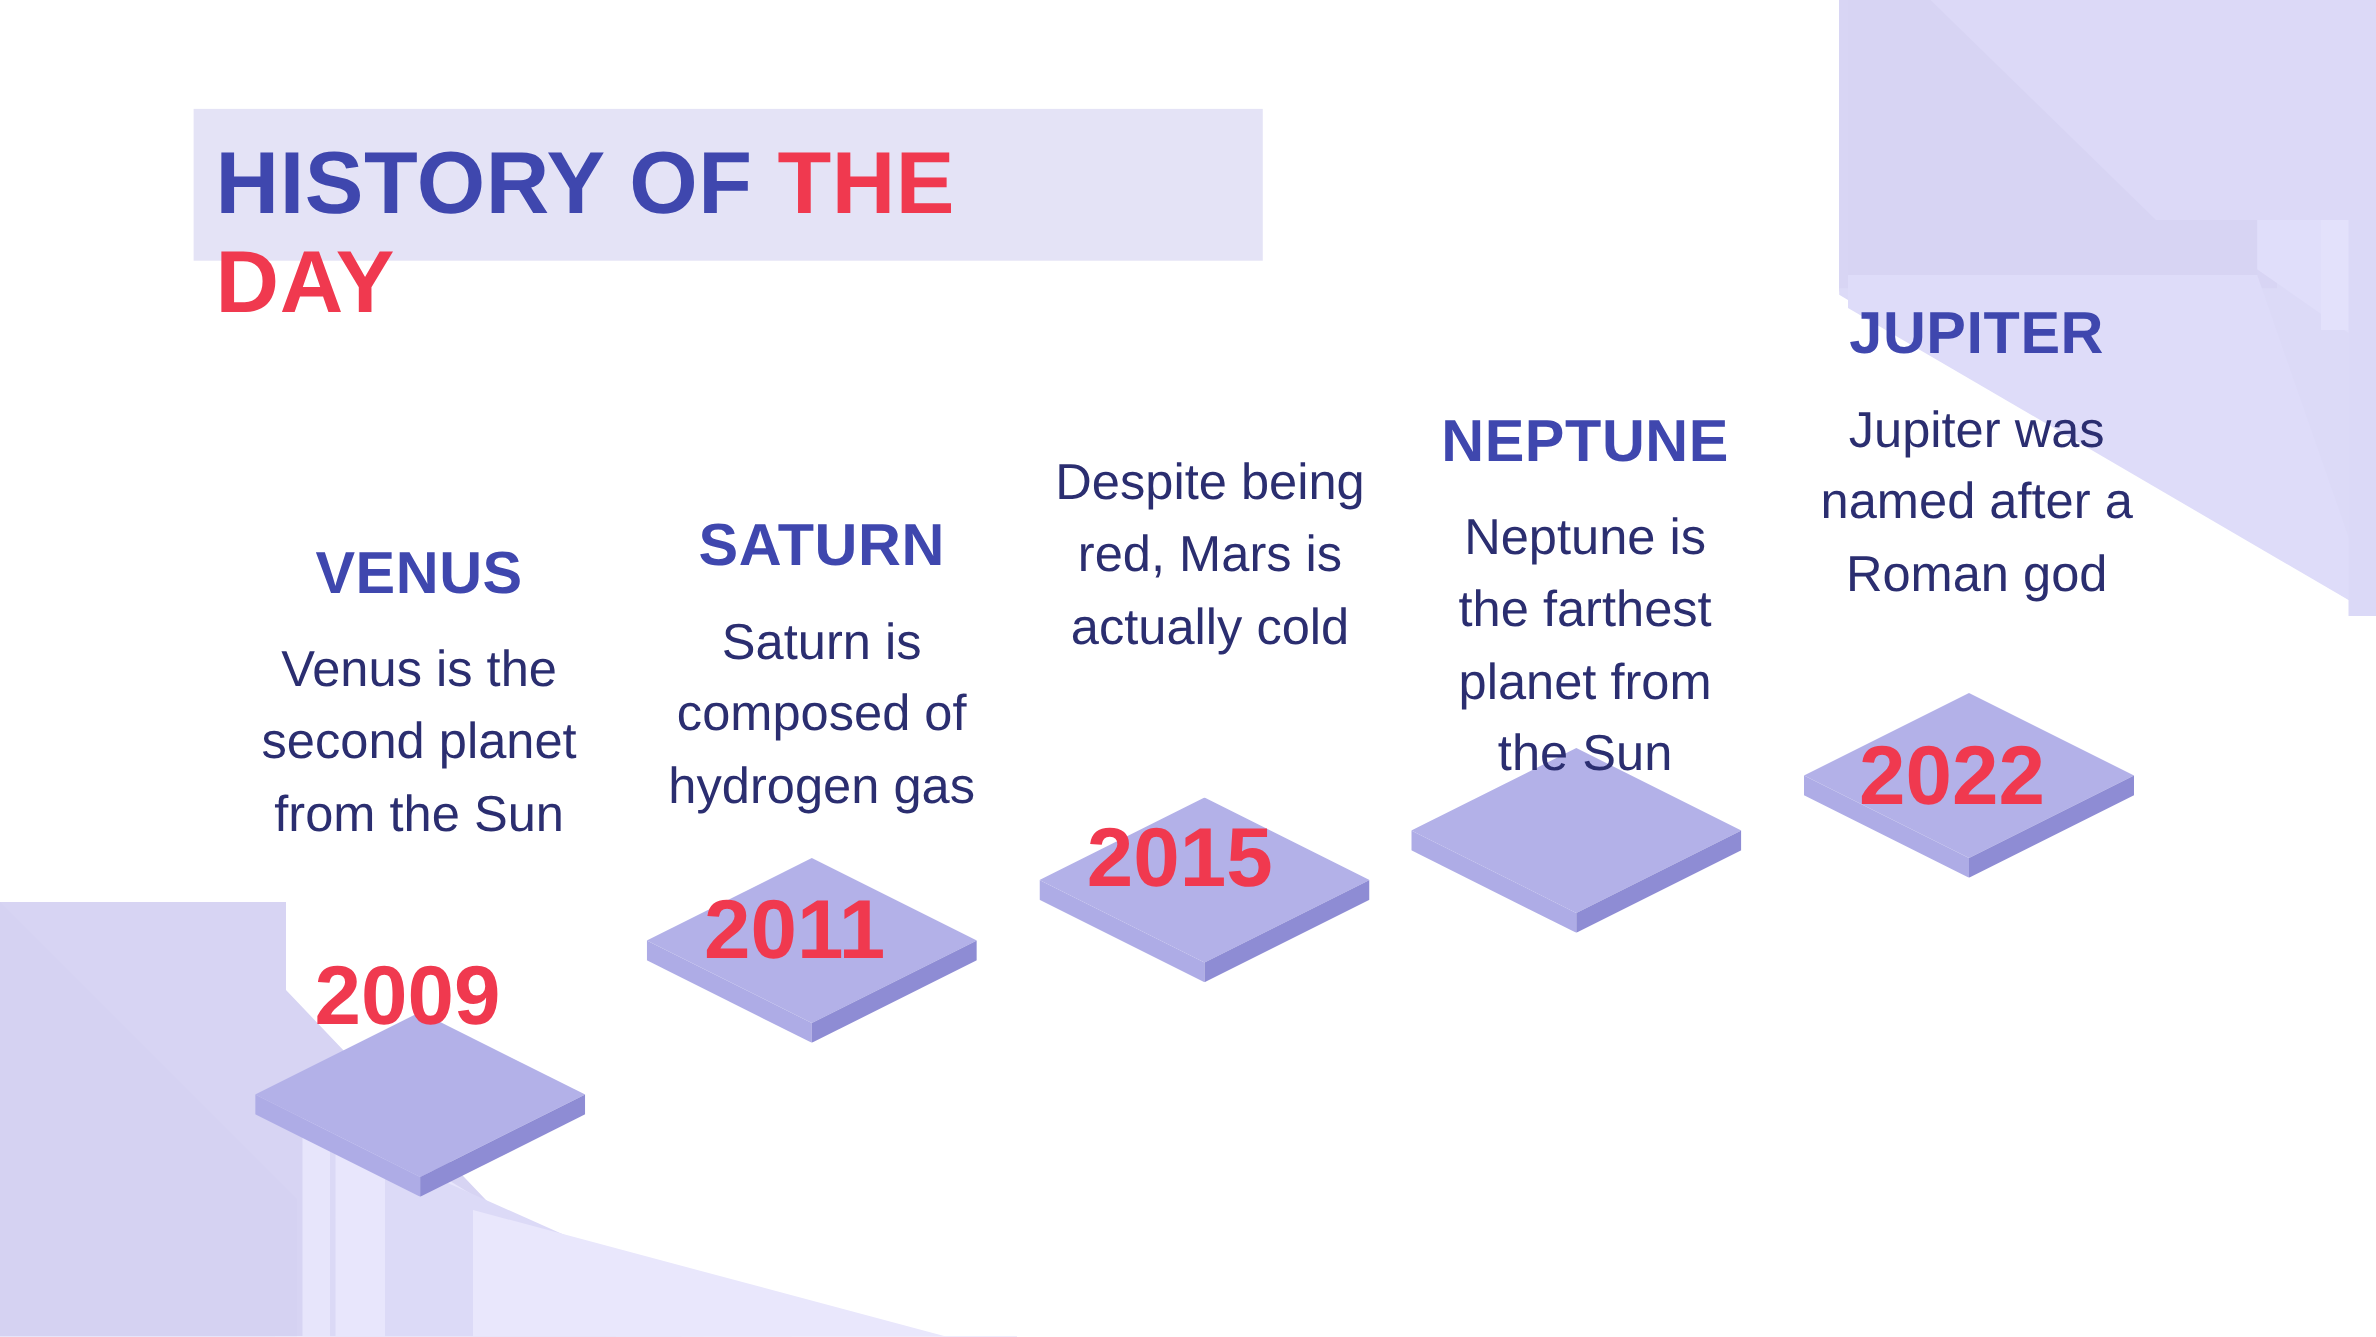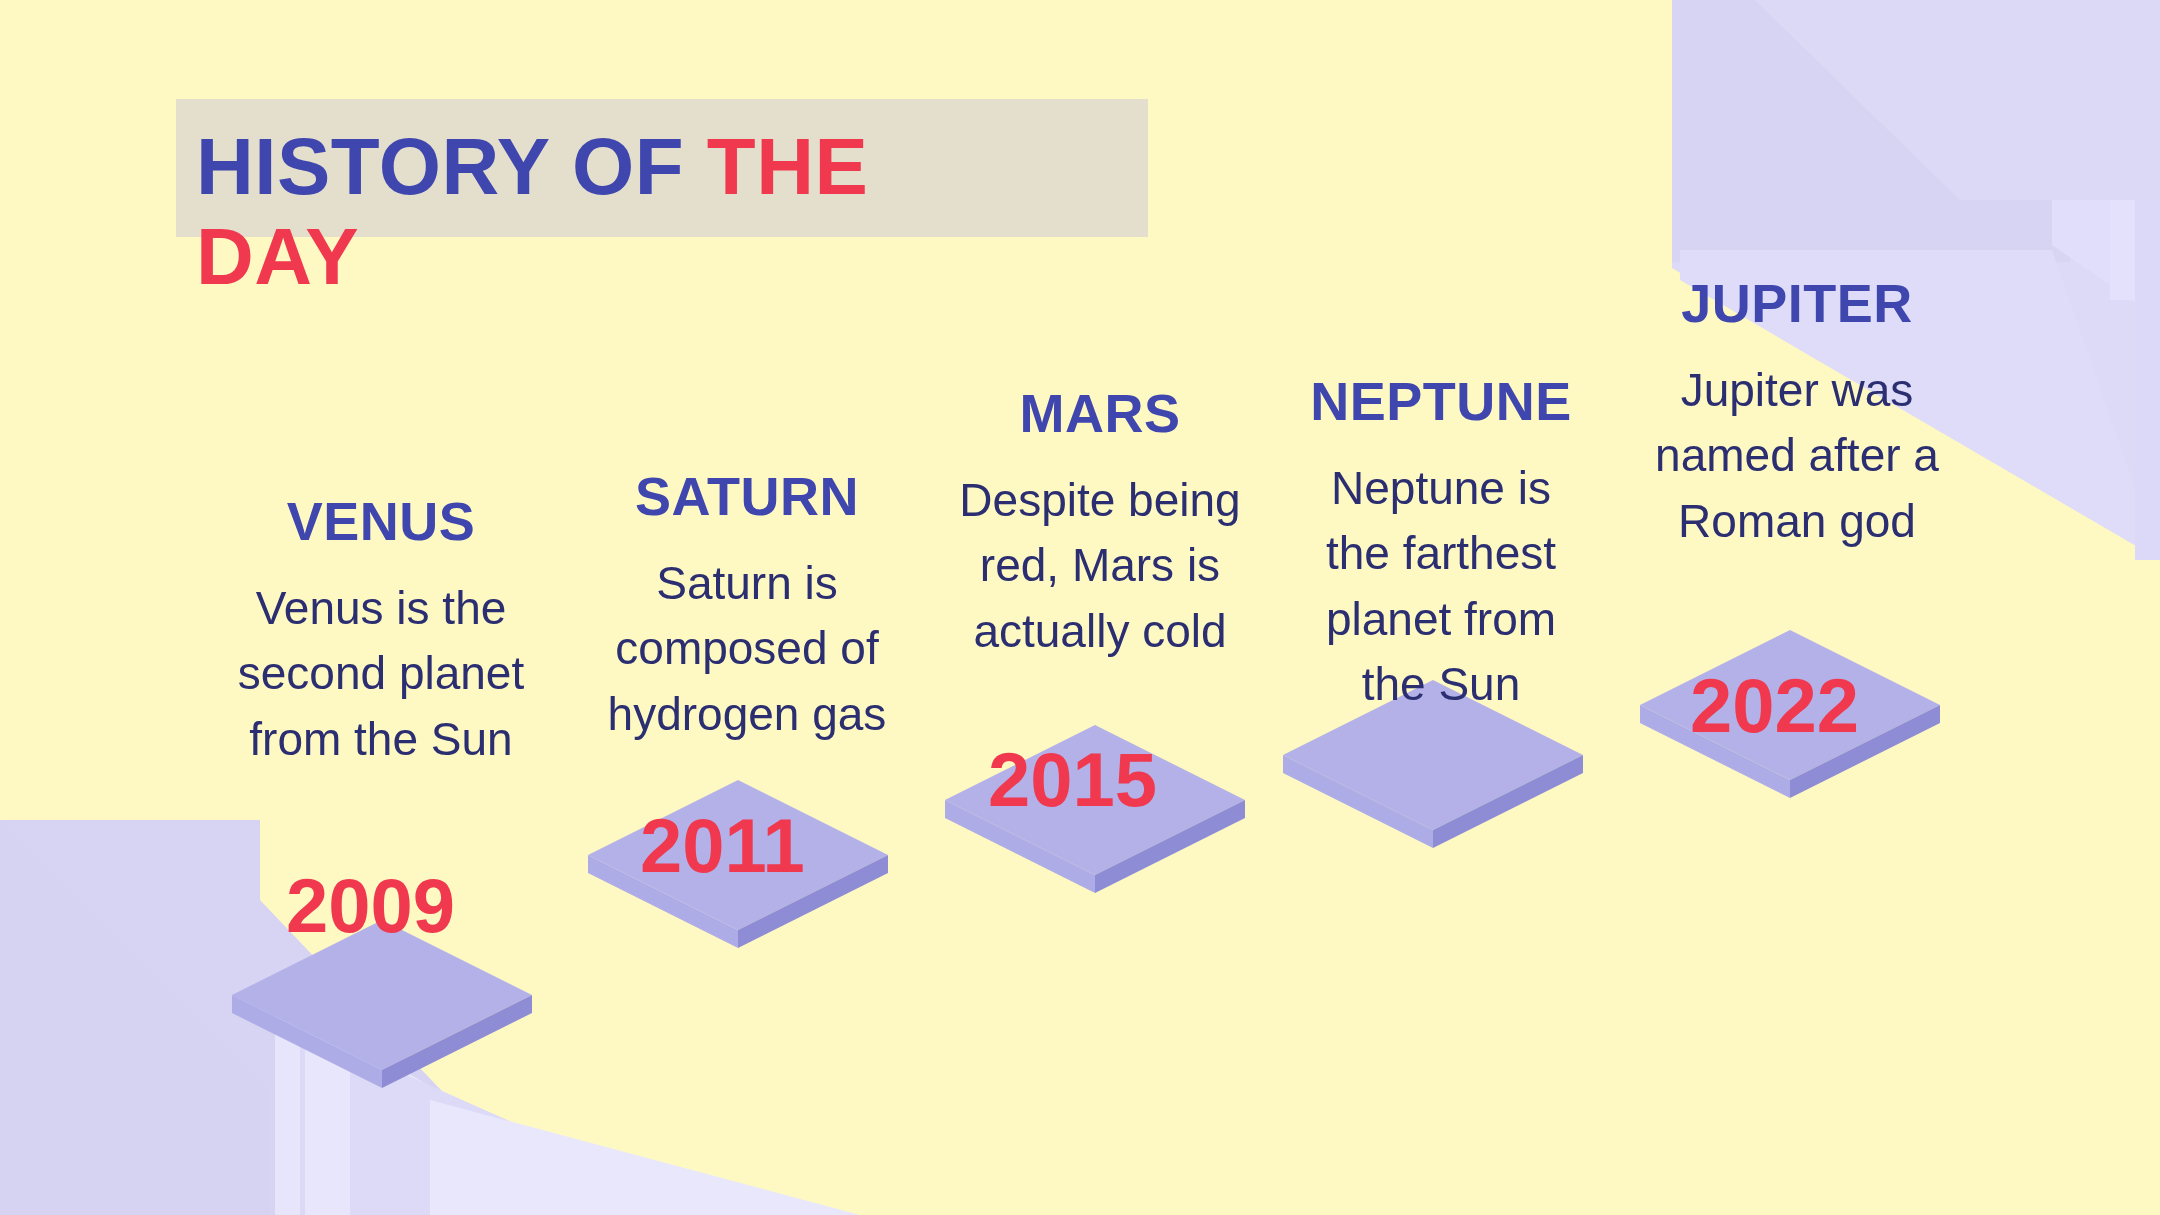--- a/index.html
+++ b/index.html
@@ -5,21 +5,21 @@
   html, body {
     margin: 0;
     padding: 0;
     background: #e2e0fa;
   }
   #slide {
     position: relative;
     width: 2160px;
     height: 1215px;
     overflow: hidden;
-    background: #fef9c3;
+    background: #ffffff;
     font-family: "Liberation Sans", sans-serif;
   }
 
   
   .bg-layer {
     position: absolute;
     inset: 0;
     overflow: hidden;
     pointer-events: none;
   }
@@ -178,21 +178,20 @@
     <div class="step-heading">VENUS</div>
     <div class="step-desc">Venus is the second planet from the Sun</div>
   </div>
 
   <div class="step" style="left:602px; top:430px;margin-top:35px;">
     <div class="step-heading">SATURN</div>
     <div class="step-desc">Saturn is composed of hydrogen gas</div>
   </div>
 
   <div class="step" style="left:955px; top:382px;">
-    <div class="step-heading">MARS</div>
     <div class="step-desc">Despite being red, Mars is actually cold</div>
   </div>
 
   <div class="step" style="left:1296px; top:322px;margin-top:48px;">
     <div class="step-heading">NEPTUNE</div>
     <div class="step-desc">Neptune is the farthest planet from the Sun</div>
   </div>
 
   <div class="step" style="left:1652px; top:272px;">
     <div class="step-heading">JUPITER</div>

